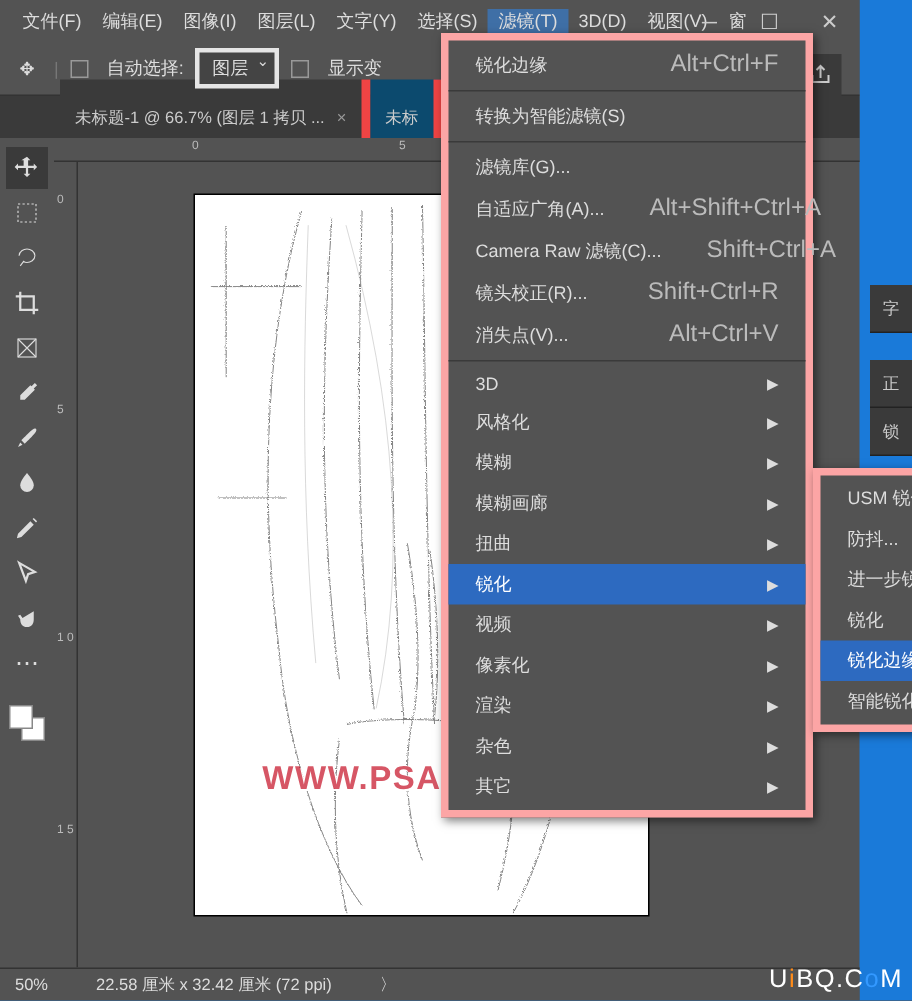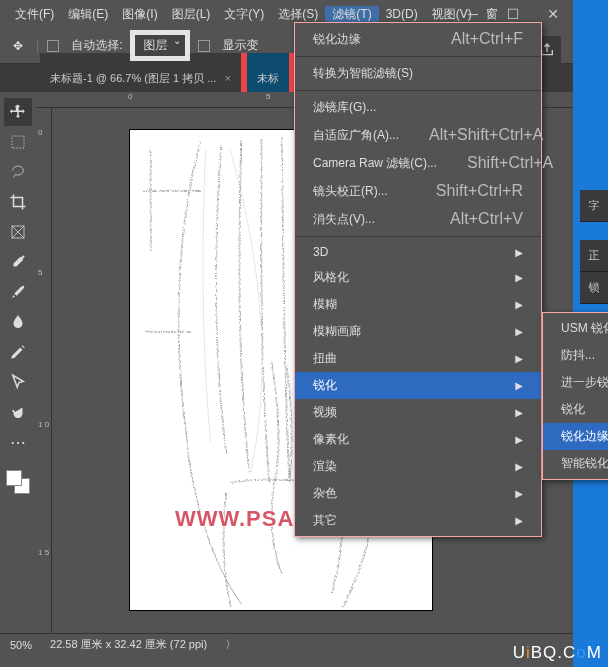--- a/index.html
+++ b/index.html
@@ -6,42 +6,42 @@
 body { width:608px; height:667px; background:#1a7ad9; position:relative; overflow:hidden; }
 .ps-window { position:absolute; left:0; top:0; width:573px; height:667px; background:#535353; }
 .titlebar { height:28px; background:#535353; display:flex; align-items:center; padding:0 8px; color:#ddd; font-size:12px; }
 .titlebar .menu-item { padding:0 7px; cursor:pointer; }
 .titlebar .menu-item.active { background:#3f6fa6; }
 .win-controls { position:absolute; right:0; top:0; display:flex; height:28px; }
 .win-btn { width:40px; display:flex; align-items:center; justify-content:center; color:#ccc; font-size:14px; }
 .options-bar { height:36px; background:#535353; border-bottom:1px solid #333; display:flex; align-items:center; padding:0 8px; color:#ddd; font-size:12px; gap:8px; }
 .move-icon { width:20px; height:20px; display:flex; align-items:center; justify-content:center; }
 .checkbox { width:12px; height:12px; border:1px solid #999; display:inline-block; margin-right:4px; }
-.dropdown { background:#444; border:5px solid #e5e5e5; padding:2px 18px 2px 8px; position:relative; }
+.dropdown { background:#444; border:3px solid #e5e5e5; padding:2px 18px 2px 8px; position:relative; }
 .dropdown::after { content:"⌄"; position:absolute; right:4px; top:0; font-size:10px; }
 .share-icon { position:absolute; right:12px; top:36px; width:28px; height:28px; background:#3a3a3a; display:flex; align-items:center; justify-content:center; color:#ccc; }
 .tabs { height:28px; background:#3a3a3a; display:flex; align-items:center; padding-left:40px; font-size:11px; color:#ccc; }
 .tab { padding:18px 10px; background:#3a3a3a; border-right:6px solid #ef4444; }
 .tab.active { background:#0c4a6e; }
 .tab .close { margin-left:8px; color:#999; }
 .ruler-h { position:absolute; left:36px; top:92px; right:0; height:16px; background:#535353; border-bottom:1px solid #333; font-size:9px; color:#bbb; }
 .ruler-v { position:absolute; left:36px; top:108px; width:16px; bottom:22px; background:#535353; border-right:1px solid #333; font-size:9px; color:#bbb; }
 .canvas { position:absolute; left:130px; top:130px; width:302px; height:480px; background:#fff; box-shadow:0 0 0 1px #000; overflow:hidden; }
 .sketch { width:100%; height:100%; position:relative; }
 .sketch-lines { position:absolute; inset:0; }
 .watermark-main { position:absolute; bottom:78px; left:50%; transform:translateX(-50%); font-weight:bold; font-size:22px; color:rgba(200,30,50,0.75); text-shadow:1px 1px 0 #fff,-1px -1px 0 #fff; letter-spacing:1px; }
 .toolbox { position:absolute; left:0; top:92px; width:36px; bottom:22px; background:#535353; display:flex; flex-direction:column; align-items:center; padding-top:6px; gap:2px; }
 .tool { width:28px; height:28px; display:flex; align-items:center; justify-content:center; color:#ddd; cursor:pointer; }
 .tool.active { background:#3a3a3a; }
 .tool svg { width:18px; height:18px; }
 .fg-bg { width:28px; height:28px; position:relative; margin-top:10px; }
 .fg { position:absolute; left:2px; top:2px; width:16px; height:16px; background:#fff; border:1px solid #888; }
 .bg { position:absolute; right:2px; bottom:2px; width:16px; height:16px; background:#fff; border:1px solid #888; }
-.statusbar { position:absolute; left:0; bottom:12px; right:0; height:22px; background:#535353; color:#ddd; font-size:11px; display:flex; align-items:center; padding:0 10px; gap:18px; border-top:1px solid #333; }
-.menu-panel { position:absolute; background:#535353; border:1px solid #fca5a5; box-shadow:2px 2px 6px rgba(0,0,0,0.5); font-size:12px; color:#ddd; padding:2px 0; z-index:100; }
+.statusbar { position:absolute; left:0; bottom:0; right:0; height:22px; background:#535353; color:#ddd; font-size:11px; display:flex; align-items:center; padding:0 10px; gap:32px; border-top:1px solid #333; }
+.menu-panel { position:absolute; background:#535353; border:5px solid #fca5a5; box-shadow:2px 2px 6px rgba(0,0,0,0.5); font-size:12px; color:#ddd; padding:2px 0; z-index:100; }
 .menu-panel .row { display:flex; align-items:center; justify-content:space-between; padding:5px 18px 5px 18px; cursor:default; position:relative; white-space:nowrap; }
 .menu-panel .row .shortcut { color:#bbb; margin-left:30px; font-size:16px; }
 .menu-panel .row .arrow { color:#ddd; margin-left:30px; font-size:10px; }
 .menu-panel .row.hl { background:#2d6ac0; color:#fff; }
 .menu-panel .sep { height:1px; background:#3a3a3a; margin:3px 0; }
 .filter-menu { left:294px; top:22px; width:248px; }
 .sub-menu { left:542px; top:312px; width:90px; }
 .right-panels { position:absolute; right:0; top:160px; width:28px; background:#3a3a3a; color:#ccc; font-size:11px; }
 .right-panels .ptab { writing-mode:horizontal-tb; padding:8px 6px; border-bottom:1px solid #222; text-align:center; }
 .bottom-watermark { position:absolute; right:6px; bottom:4px; font-size:17px; font-weight:normal; color:#fff; letter-spacing:1px; }

